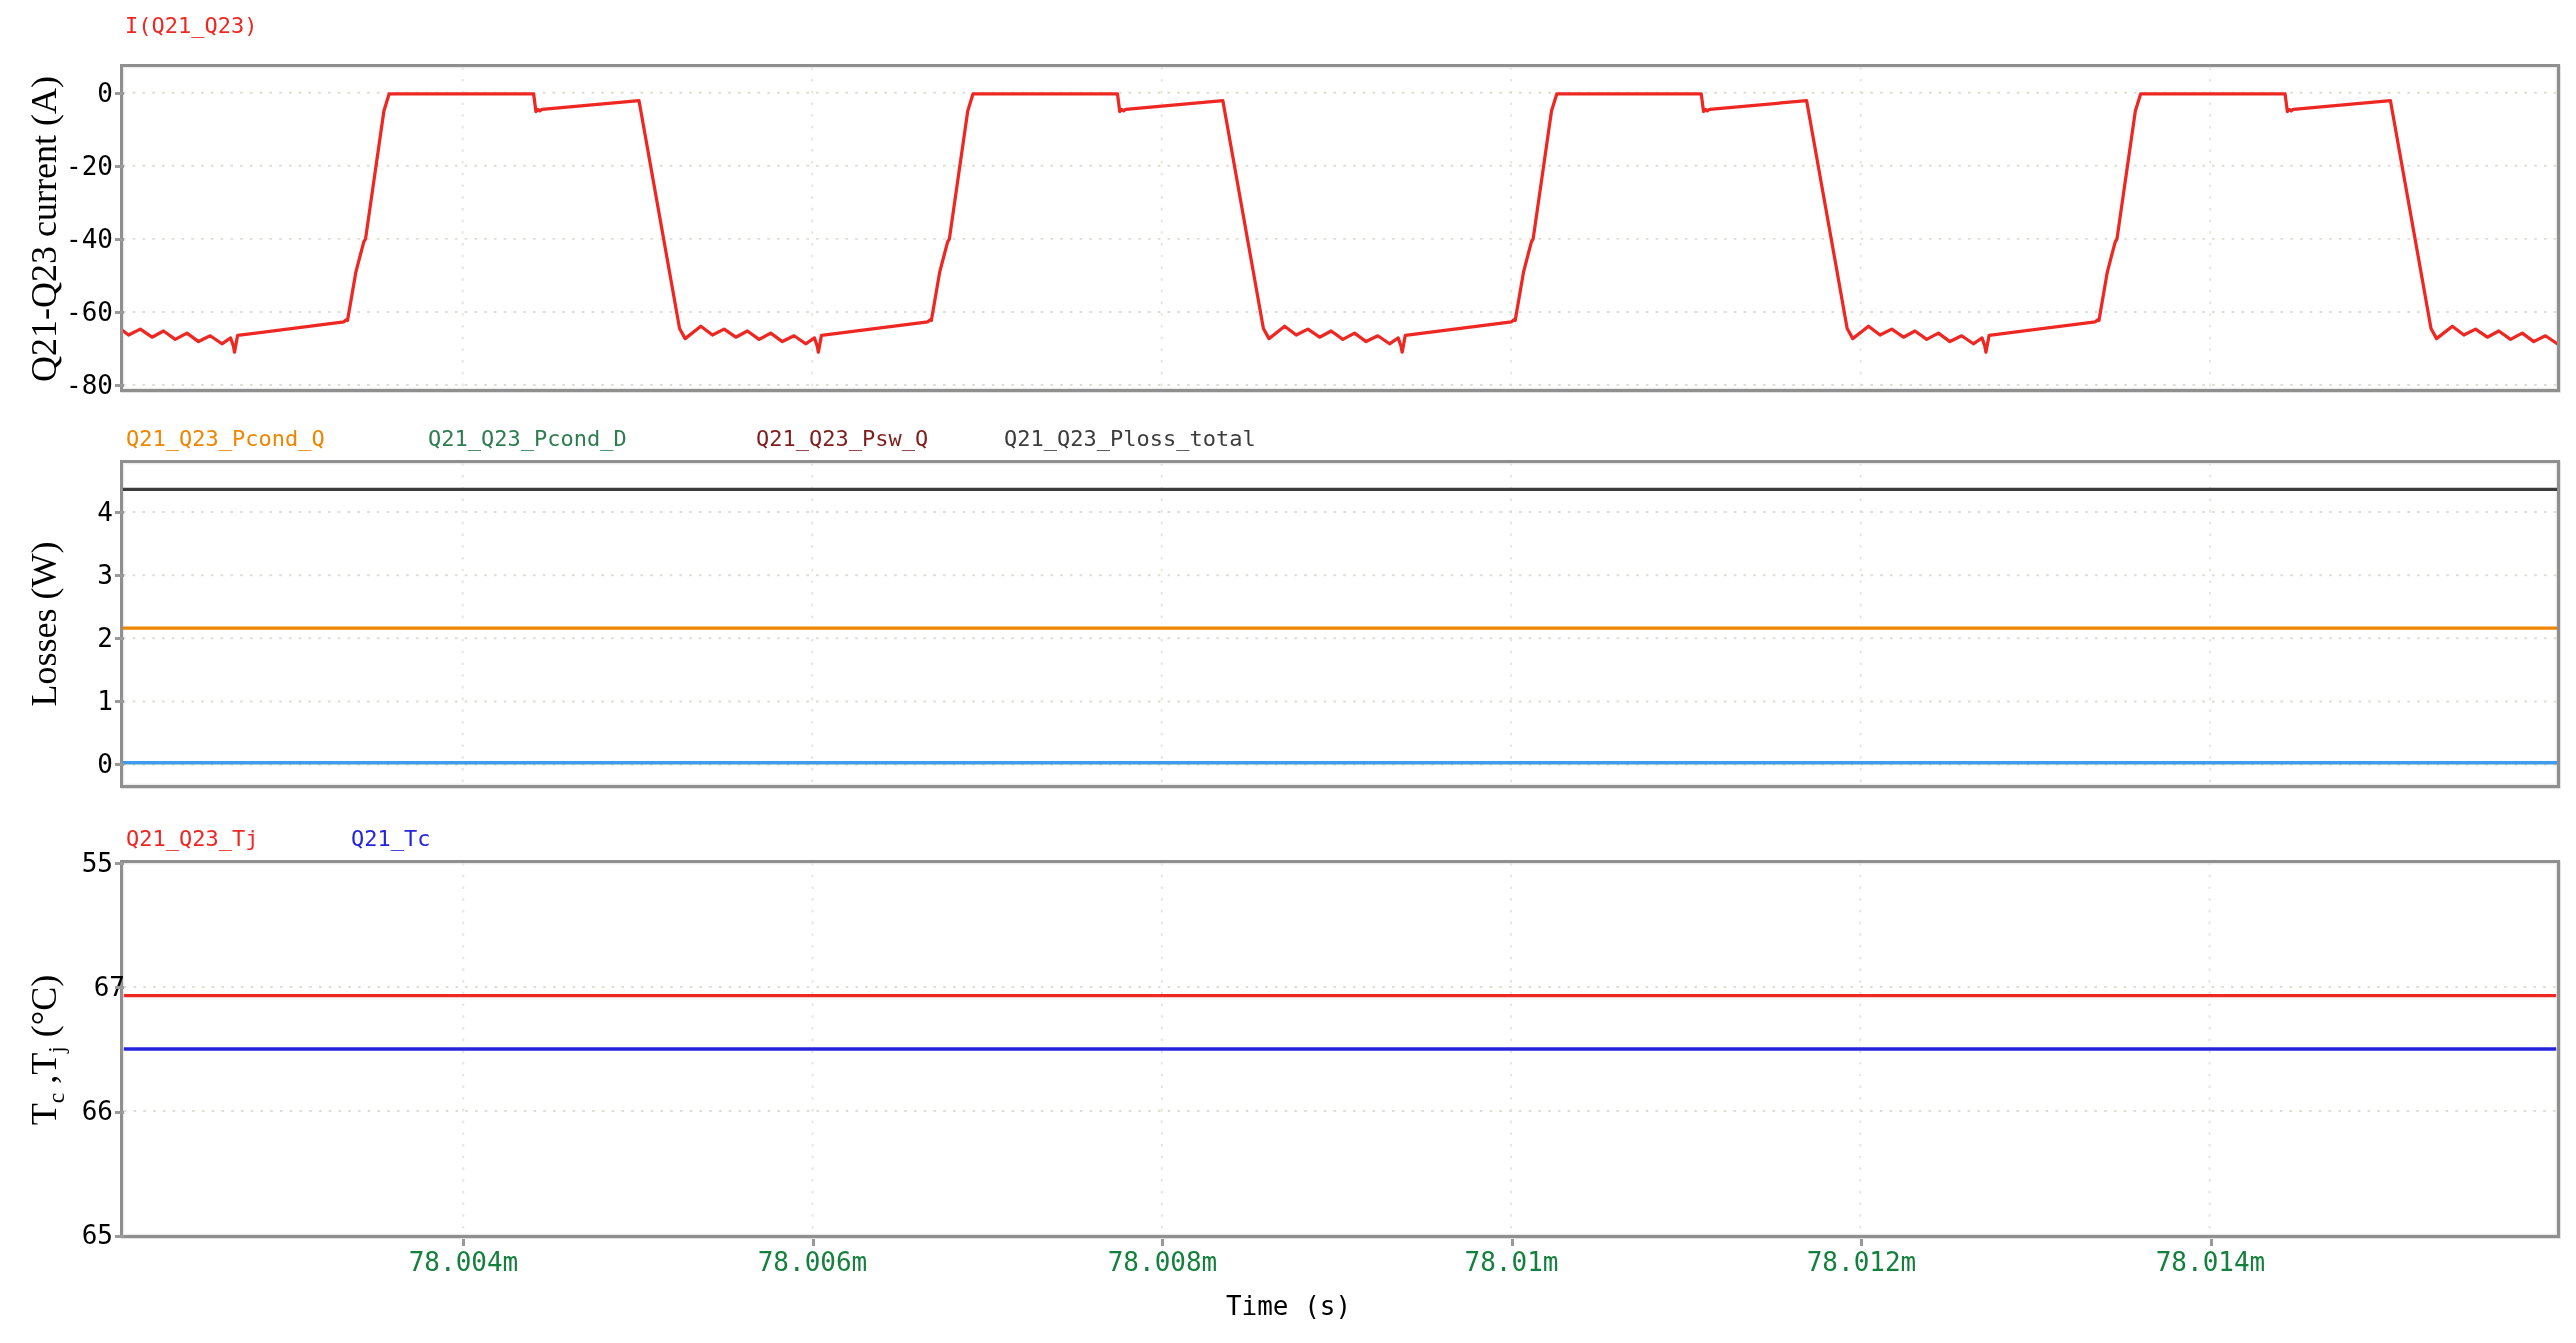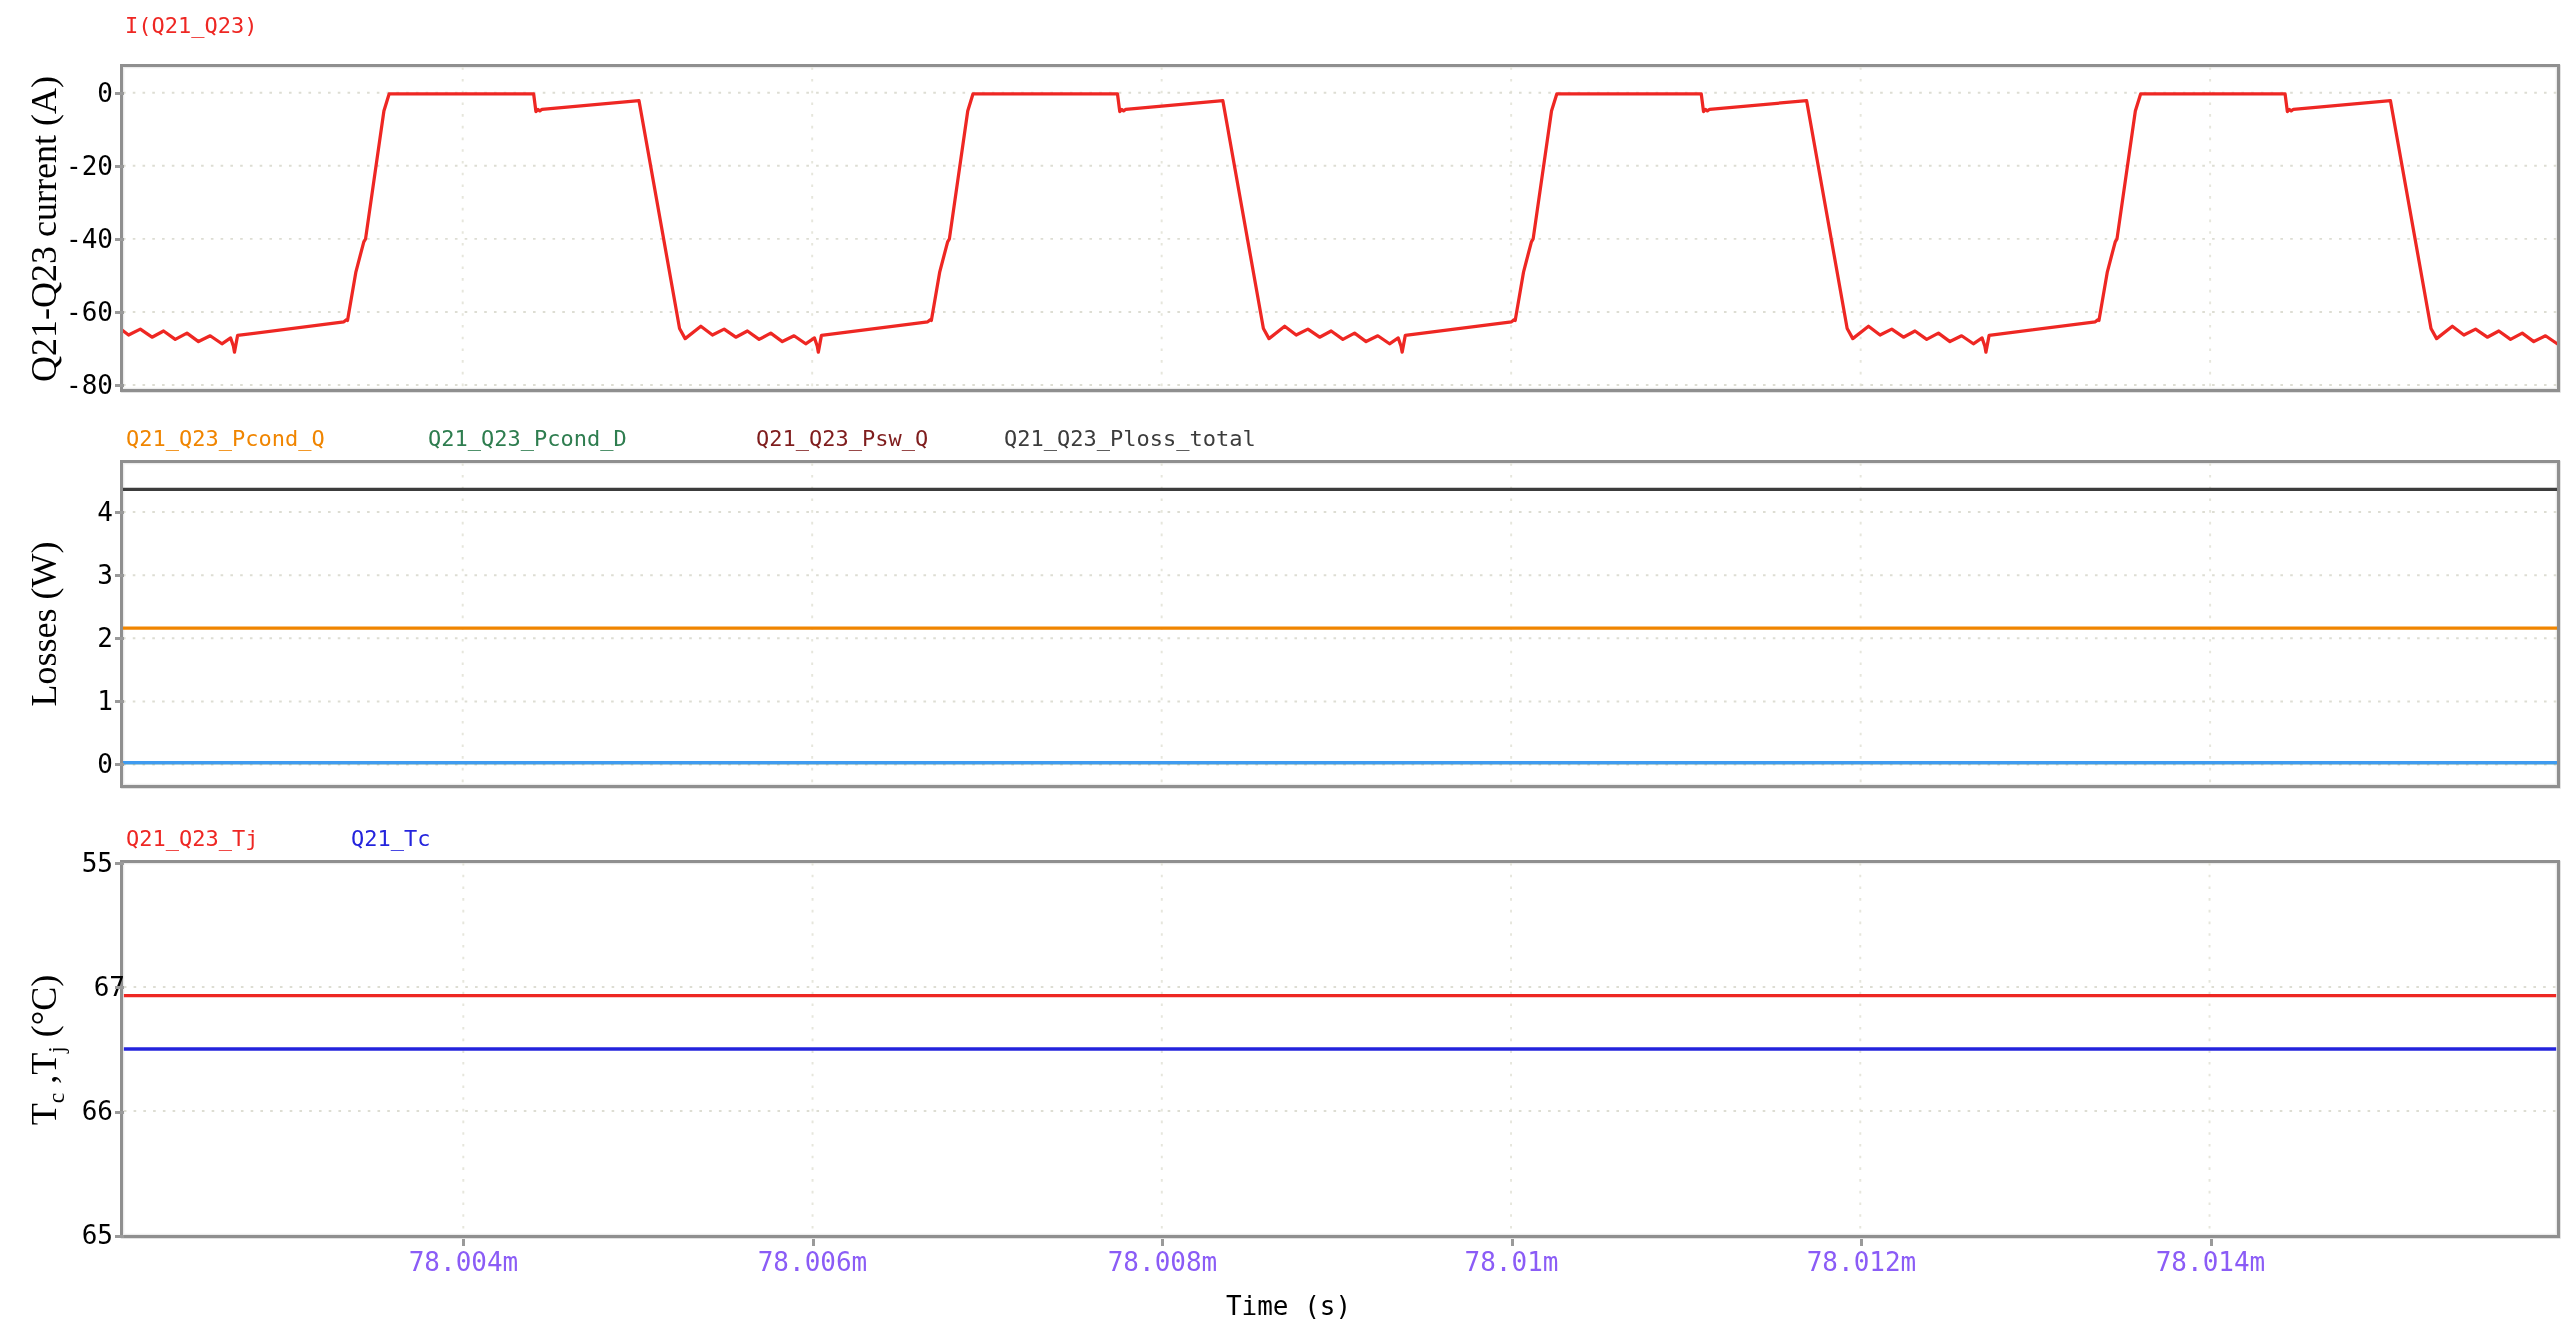--- a/index.html
+++ b/index.html
@@ -9,21 +9,21 @@
          box-shadow:inset 0 0 0 1.3px #ececec,0.7px 0.7px 0 #d6d6d6;}
   .panel svg{display:block;width:2434px;}
   .ylab{position:absolute;width:417px;height:42px;line-height:42px;text-align:center;
         font-family:"Liberation Serif","DejaVu Serif",serif;font-size:36px;color:#000;
         transform:rotate(-90deg);}
   .ylab sub{font-size:23.4px;}
   .xlab{position:absolute;width:273px;text-align:center;font-size:26px;color:#000;top:1291px;left:1152px;}
   .ytick{position:absolute;left:0;width:113px;text-align:right;height:35px;line-height:35px;
          font-size:26px;color:#000;}
   .xtick{position:absolute;width:169px;text-align:center;height:33px;line-height:33px;
-         font-size:26px;color:#8b5cf6;top:1246px;}
+         font-size:26px;color:#15803d;top:1246px;}
   .legend-item{position:absolute;height:31px;line-height:31px;font-size:22px;white-space:pre;}
   .nub{position:absolute;background:#9a9a9a;}
 </style>
 </head>
 <body>
 
 <div id="fig">
   <div class="ylab" style="left:-165px;top:208px;">Q21-Q23 current (A)</div>
   <div class="ylab" style="left:-165px;top:603px;">Losses (W)</div>
   <div class="ylab" style="left:-165px;top:1029px;"><span>T</span><sub>c</sub><span> ,T</span><sub>j</sub><span> (°C)</span></div>

